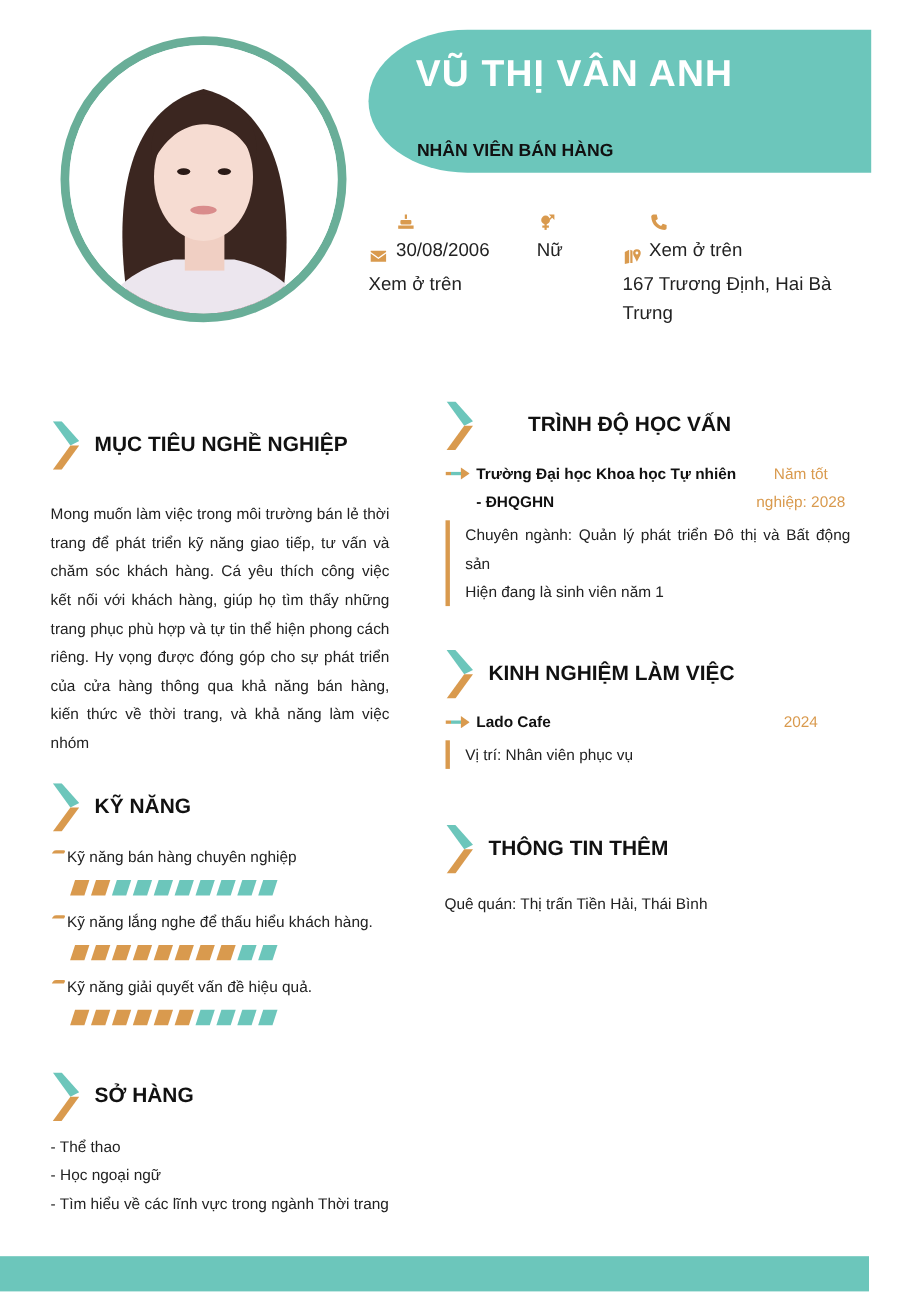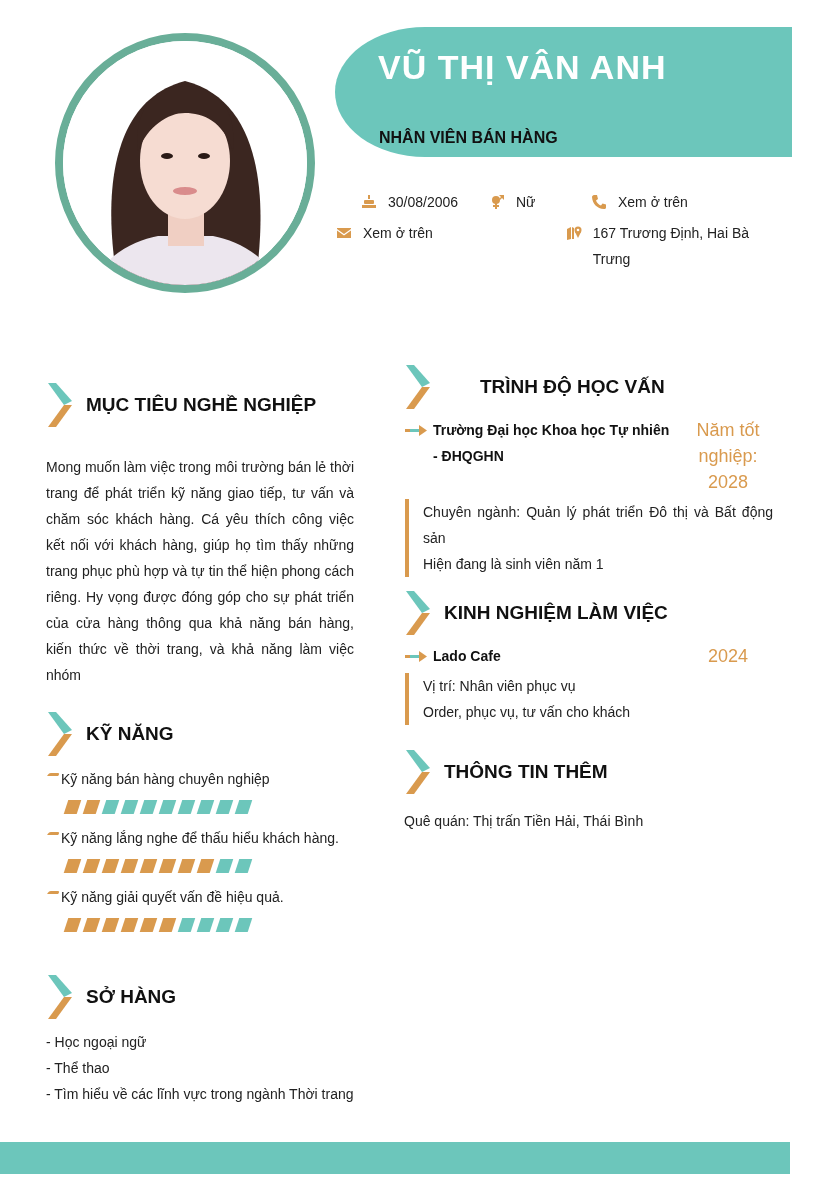--- a/index.html
+++ b/index.html
@@ -24,21 +24,21 @@
   }
   .name {
     left: 378px; top: 48px; font-size: 34px; font-weight: bold; color: #ffffff;
     letter-spacing: 1px;
   }
   .job-title {
     left: 379px; top: 117px; font-size: 16px; font-weight: bold; color: #111; margin-top: 12px;
   }
 
   
-  .contact-item { display: flex; align-items: flex-start; font-size: 14px; color: #222; line-height: 26px; }
+  .contact-item { display: flex; align-items: flex-start; font-size: 17px; color: #222; line-height: 26px; flex-direction: column; }
   .contact-item .ic { width: 18px; height: 26px; display: flex; align-items: center; justify-content: center; margin-right: 10px; }
   .contact-item svg { width: 16px; height: 16px; fill: #d99a4e; }
 
   
   .sec-head { display: flex; align-items: center; }
   .sec-head .chev { width: 26px; height: 44px; margin-right: 14px; }
   .sec-head .title { font-size: 19px; font-weight: bold; color: #111; }
 
   .para {
     font-size: 14px; line-height: 26px; color: #222; text-align: justify;
@@ -54,21 +54,21 @@
   .skill-bar span { width: 13px; height: 14px; transform: skewX(-18deg); display: block; }
   .seg-on { background: #d99a4e; }
   .seg-off { background: #6cc6bb; }
 
   .list-line { font-size: 14px; line-height: 26px; color: #222; }
 
   
   .entry-head { display: flex; align-items: flex-start; justify-content: space-between; }
   .entry-title { display: flex; align-items: flex-start; font-size: 14px; font-weight: bold; color: #111; line-height: 26px; }
   .entry-title .arrow { width: 22px; height: 26px; margin-right: 6px; flex-shrink: 0; }
-  .entry-date { font-size: 18px; color: #d99a4e; line-height: 26px; text-align: center; }
+  .entry-date { font-size: 14px; color: #d99a4e; line-height: 26px; text-align: center; }
   .entry-body {
     border-left: 4px solid #d99a4e; padding-left: 14px; margin-top: 4px;
     font-size: 14px; line-height: 26px; color: #222;
   }
 
   
   .footer {
     left: 0; top: 1142px; width: 790px; height: 32px; background: #6cc6bb;
   }
   .footer-text {
@@ -219,22 +219,22 @@
 </div>
 
 <div class="abs sec-head" style="left:46px; top:975px;">
   <svg class="chev" viewBox="0 0 26 44">
     <polygon points="2,0 10,0 26,18 18,22" fill="#6cc6bb"></polygon>
     <polygon points="18,22 26,22 10,44 2,44" fill="#d99a4e"></polygon>
   </svg>
   <span class="title">SỞ HÀNG</span>
 </div>
 <div class="abs" style="left:46px; top:1029px; width:320px;">
+  <div class="list-line">- Thể thao</div>
   <div class="list-line">- Học ngoại ngữ</div>
-  <div class="list-line">- Thể thao</div>
   <div class="list-line">- Tìm hiểu về các lĩnh vực trong ngành Thời trang</div>
 </div>
 
 <div class="abs sec-head" style="left:404px; top:365px;gap:36px;">
   <svg class="chev" viewBox="0 0 26 44">
     <polygon points="2,0 10,0 26,18 18,22" fill="#6cc6bb"></polygon>
     <polygon points="18,22 26,22 10,44 2,44" fill="#d99a4e"></polygon>
   </svg>
   <span class="title">TRÌNH ĐỘ HỌC VẤN</span>
 </div>
@@ -270,21 +270,20 @@
         <rect x="0" y="12" width="5" height="3" fill="#d99a4e"></rect>
         <rect x="5" y="12" width="10" height="3" fill="#6cc6bb"></rect>
         <polygon points="14,8 22,13.5 14,19" fill="#d99a4e"></polygon>
       </svg>
       <span>Lado Cafe</span>
     </div>
     <div class="entry-date" style="width:90px;">2024</div>
   </div>
   <div class="entry-body">
     <div>Vị trí: Nhân viên phục vụ</div>
-    <div>Order, phục vụ, tư vấn cho khách</div>
   </div>
 </div>
 
 <div class="abs sec-head" style="left:404px; top:750px;">
   <svg class="chev" viewBox="0 0 26 44">
     <polygon points="2,0 10,0 26,18 18,22" fill="#6cc6bb"></polygon>
     <polygon points="18,22 26,22 10,44 2,44" fill="#d99a4e"></polygon>
   </svg>
   <span class="title">THÔNG TIN THÊM</span>
 </div>

